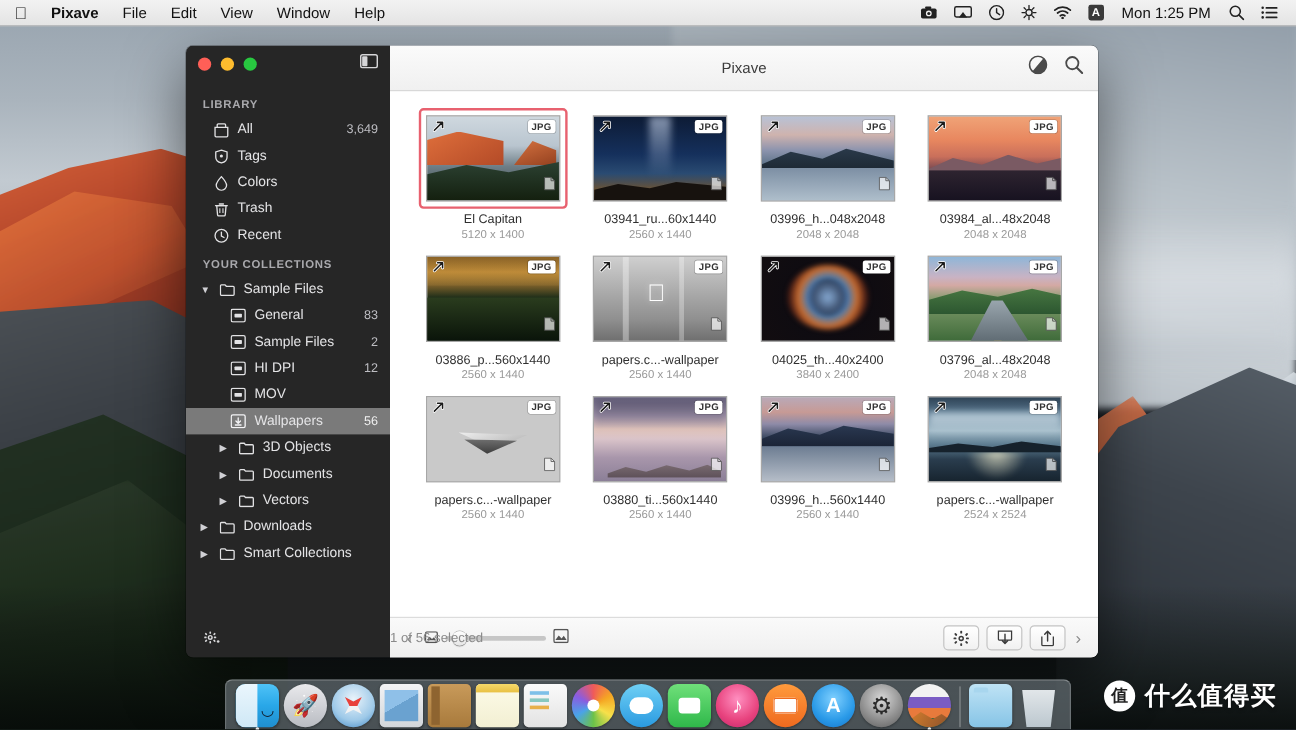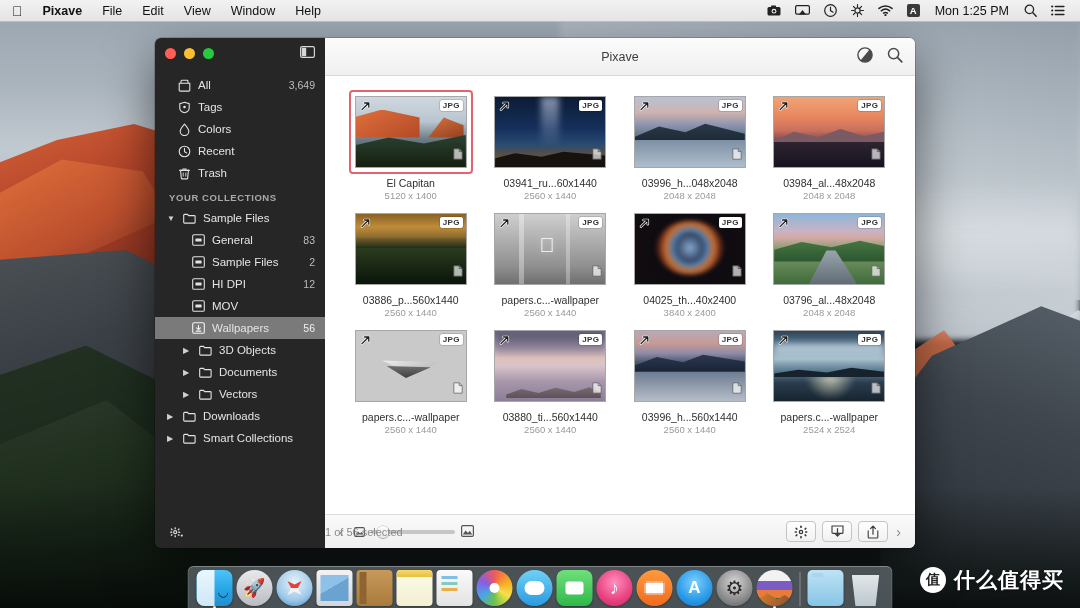--- a/index.html
+++ b/index.html
@@ -447,20 +447,21 @@
       <div class="sb-toggle">
         <svg width="15" height="12" viewBox="0 0 15 12">
             <rect x="0.6" y="0.6" width="13.8" height="10.8" rx="1.6" fill="none" stroke="#d6d6d8" stroke-width="1.2"></rect>
             <rect x="1.8" y="1.8" width="4.4" height="8.4" rx=".8" fill="#d6d6d8"></rect>
           </svg>
       </div>
     </div>
 
     <div class="sb-scroll">
 
+      <div class="sb-head">LIBRARY</div>
 
       <div class="sb-row">
         <span class="sb-ico">
           <svg width="13" height="13" viewBox="0 0 13 13">
               <path d="M1.2 4.2 h10.6 v7 a.9.9 0 0 1-.9.9 H2.1 a.9.9 0 0 1-.9-.9 Z" fill="none" stroke="#e2e2e4" stroke-width="1.1"></path>
               <path d="M3 4.2 V2.2 a.9.9 0 0 1 .9-.9 h5.2 a.9.9 0 0 1 .9.9 V4.2" fill="none" stroke="#e2e2e4" stroke-width="1.1"></path>
             </svg>
         </span>
         <span>All</span>
         <span class="cnt">3,649</span>
@@ -476,41 +477,41 @@
         <span>Tags</span>
       </div>
 
       <div class="sb-row">
         <span class="sb-ico">
           <svg width="13" height="13" viewBox="0 0 13 13">
               <path d="M6.5 1.2 C6.5 1.2 2.2 6 2.2 8.3 a4.3 4.3 0 0 0 8.6 0 C10.8 6 6.5 1.2 6.5 1.2 Z" fill="none" stroke="#e2e2e4" stroke-width="1.1"></path>
             </svg>
         </span>
         <span>Colors</span>
-      </div>
-
-      <div class="sb-row">
-        <span class="sb-ico">
-          <svg width="13" height="13" viewBox="0 0 13 13">
-              <circle cx="6.5" cy="6.5" r="5.3" fill="none" stroke="#e2e2e4" stroke-width="1.1"></circle>
-              <path d="M6.5 3.4 V6.7 L8.7 7.9" stroke="#e2e2e4" stroke-width="1.1" fill="none" stroke-linecap="round"></path>
-            </svg>
-        </span>
-        <span>Recent</span>
       </div>
 
       <div class="sb-row">
         <span class="sb-ico">
           <svg width="13" height="13" viewBox="0 0 13 13">
               <path d="M2.6 3.4 h7.8 l-.7 7.7 a.9.9 0 0 1-.9.8 H4.2 a.9.9 0 0 1-.9-.8 Z" fill="none" stroke="#e2e2e4" stroke-width="1.1"></path>
               <path d="M1.6 3.4 h9.8 M4.8 2 h3.4" stroke="#e2e2e4" stroke-width="1.1" stroke-linecap="round"></path>
               <path d="M5.2 5.6 v4 M7.8 5.6 v4" stroke="#e2e2e4" stroke-width=".9"></path>
             </svg>
         </span>
         <span>Trash</span>
+      </div>
+
+      <div class="sb-row">
+        <span class="sb-ico">
+          <svg width="13" height="13" viewBox="0 0 13 13">
+              <circle cx="6.5" cy="6.5" r="5.3" fill="none" stroke="#e2e2e4" stroke-width="1.1"></circle>
+              <path d="M6.5 3.4 V6.7 L8.7 7.9" stroke="#e2e2e4" stroke-width="1.1" fill="none" stroke-linecap="round"></path>
+            </svg>
+        </span>
+        <span>Recent</span>
       </div>
 
       <div class="sb-head">YOUR COLLECTIONS</div>
 
       <div class="sb-row indent-disc">
         <span class="disc">▼</span>
         <span class="sb-ico">
           <svg width="13" height="11" viewBox="0 0 13 11">
               <path d="M.7 2.2 a.8.8 0 0 1 .8-.8 h3 l1.1 1.2 h5.7 a.8.8 0 0 1 .8.8 V9.3 a.8.8 0 0 1-.8.8 H1.5 a.8.8 0 0 1-.8-.8 Z" fill="none" stroke="#e2e2e4" stroke-width="1.1"></path>
             </svg>

